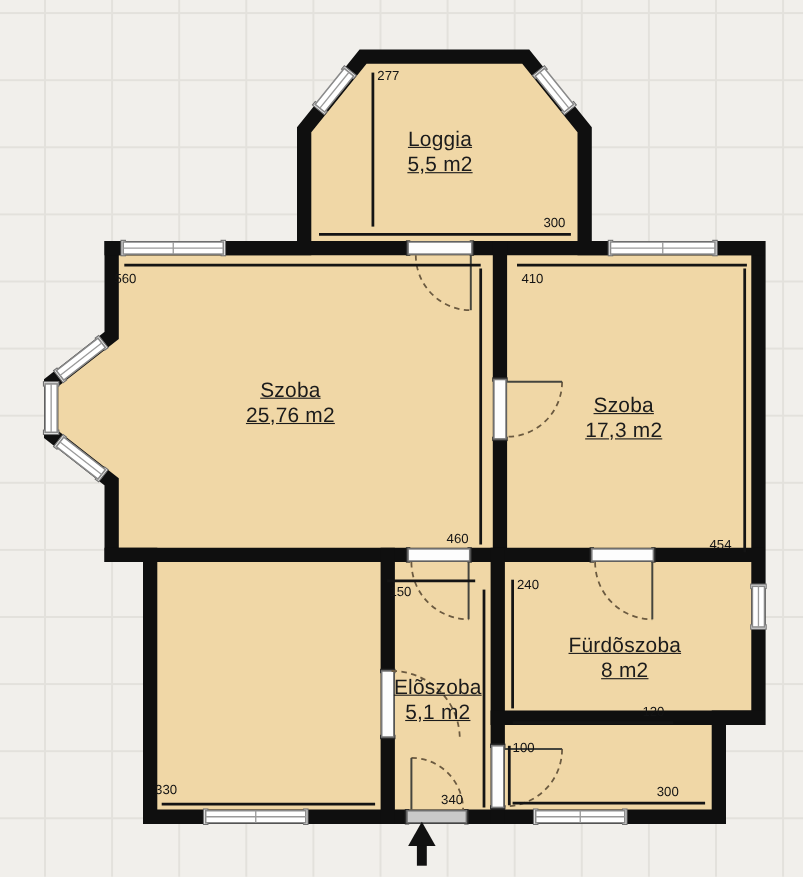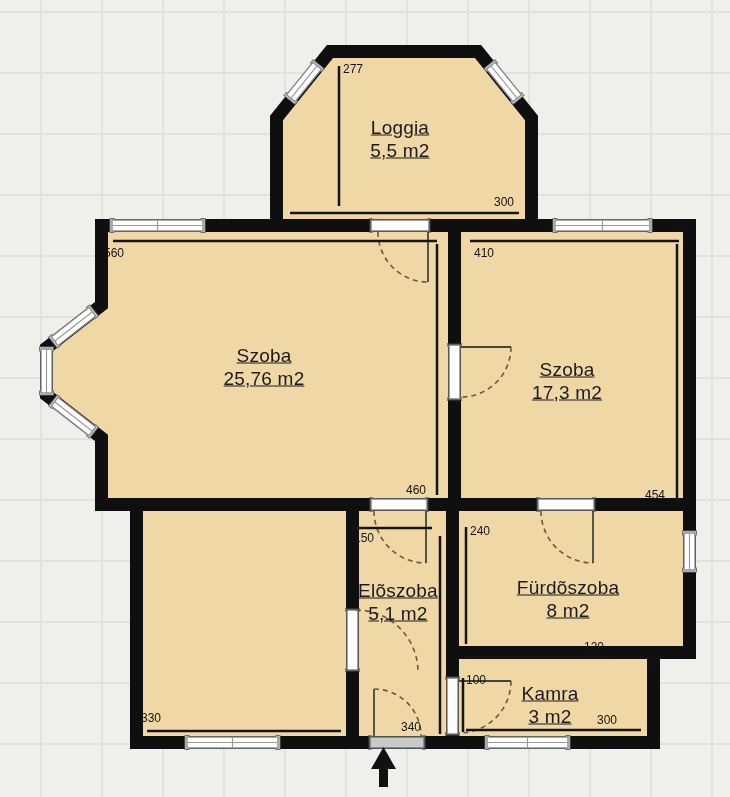--- a/index.html
+++ b/index.html
@@ -228,31 +228,27 @@
     <div>5,5 m2</div>
   </div>
   <div class="room-label" style="left:264px;top:367px">
     <div>Szoba</div>
     <div>25,76 m2</div>
   </div>
   <div class="room-label" style="left:567px;top:381px">
     <div>Szoba</div>
     <div>17,3 m2</div>
   </div>
-  <div class="room-label" style="left:398px;top:602px">
+  <div class="room-label" style="left:398px;top:637px">
     <div>Elõszoba</div>
     <div>5,1 m2</div>
   </div>
   <div class="room-label" style="left:568px;top:599px">
     <div>Fürdõszoba</div>
     <div>8 m2</div>
-  </div>
-  <div class="room-label" style="left:550px;top:705px">
-    <div>Kamra</div>
-    <div>3 m2</div>
   </div>
 
   <div class="dim" style="left:343px;top:62px">277</div>
   <div class="dim" style="left:494px;top:195px">300</div>
   <div class="dim" style="left:104px;top:246px">560</div>
   <div class="dim" style="left:406px;top:483px">460</div>
   <div class="dim" style="left:474px;top:246px">410</div>
   <div class="dim" style="left:645px;top:488px">454</div>
   <div class="dim" style="left:354px;top:531px">150</div>
   <div class="dim" style="left:470px;top:524px">240</div>

